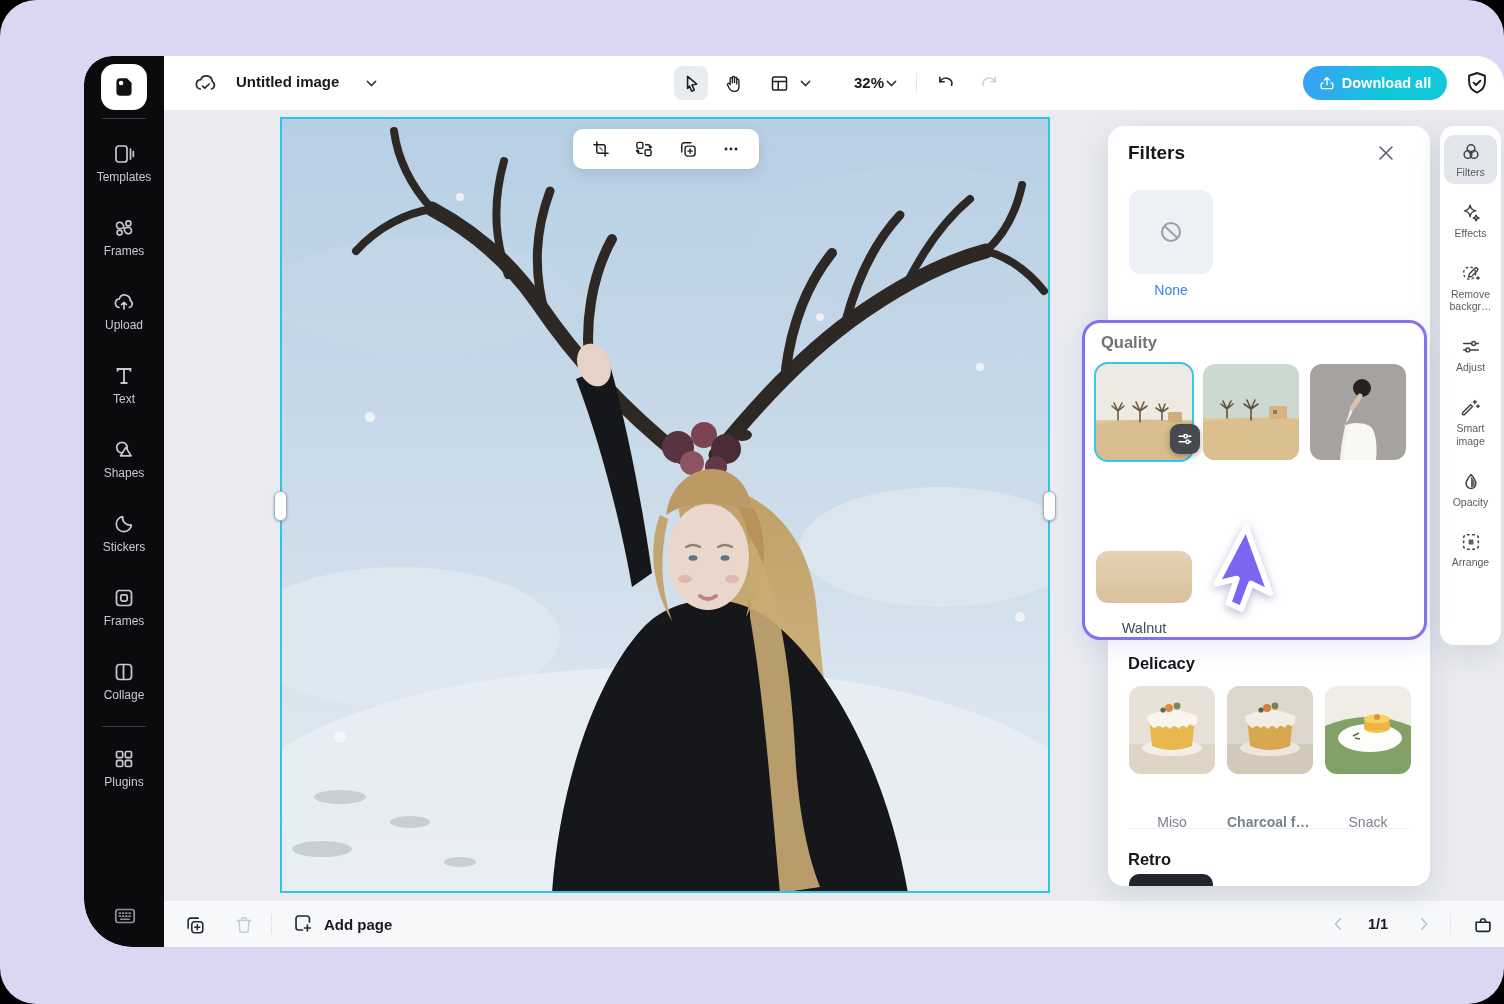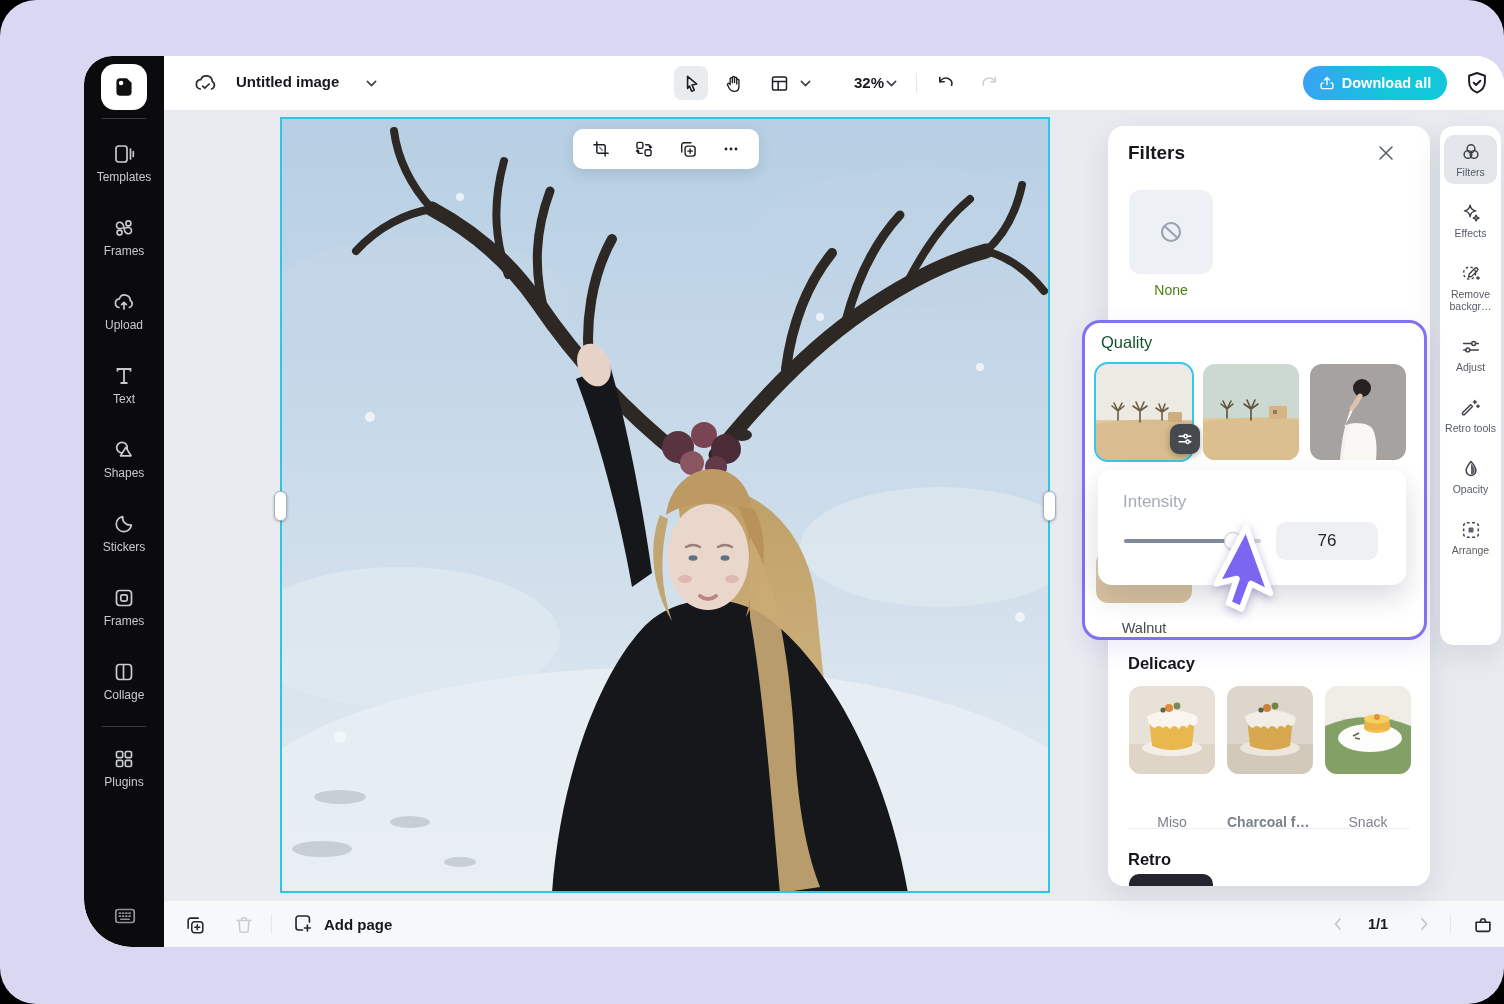--- a/index.html
+++ b/index.html
@@ -56,33 +56,33 @@
   .addpage-label{font-size:15px;font-weight:700;color:#17191c;margin-left:8px;}
   .pager{font-size:14.5px;font-weight:700;color:#17191c;}
   .pchev{width:16px;height:16px;color:#c3c8d0;}
 
   
   .filters-card{position:absolute;left:1024px;top:70px;width:322px;height:760px;background:#fff;border-radius:16px;box-shadow:0 10px 30px rgba(20,25,45,.10);overflow:hidden;}
   .fc-title{position:absolute;left:20px;top:16px;font-size:19px;font-weight:700;color:#15171a;}
   .fc-close{position:absolute;left:270px;top:19px;width:16px;height:16px;color:#5a616b;}
   .none-thumb{position:absolute;left:21px;top:64px;width:84px;height:84px;background:#edf0f4;border-radius:12px;display:flex;align-items:center;justify-content:center;color:#9aa2ad;}
   .none-thumb svg{width:30px;height:30px;}
-  .thumb-label{font-size:14px;color:#4d7c0f;text-align:center;}
+  .thumb-label{font-size:14px;color:#3b82f6;text-align:center;}
   .none-label{position:absolute;left:21px;top:156px;width:84px;}
   .sec-title{font-size:16.5px;font-weight:700;color:#15171a;}
   .delicacy-title{position:absolute;left:20px;top:528px;}
   .d-thumb{position:absolute;top:560px;width:86px;height:88px;border-radius:12px;}
   .d-label{position:absolute;top:688px;width:86px;font-size:14px;color:#7b828c;text-align:center;white-space:nowrap;overflow:hidden;text-overflow:ellipsis;}
   .fc-div{position:absolute;left:20px;top:702px;width:282px;height:1px;background:#eef0f3;}
   .retro-title{position:absolute;left:20px;top:724px;}
   .retro-partial{position:absolute;left:21px;top:748px;width:84px;height:14px;background:#23252e;border-radius:10px 10px 0 0;}
 
   
   .quality-box{position:absolute;left:998px;top:264px;width:345px;height:320px;background:#fff;border:3px solid #8172ef;border-radius:18px;box-sizing:border-box;box-shadow:0 8px 24px rgba(90,80,220,.12);}
-  .q-title{position:absolute;left:16px;top:10px;font-size:16.5px;font-weight:400;color:#14532d;}
+  .q-title{position:absolute;left:16px;top:10px;font-size:16.5px;font-weight:700;color:#737373;}
   .q-thumb{position:absolute;top:41px;width:96px;height:96px;border-radius:12px;}
   .q-thumb.selected{outline:2.5px solid #35c7e8;outline-offset:0;}
   .q-badge{position:absolute;right:-8px;bottom:6px;width:30px;height:30px;background:#46494e;border-radius:9px;display:flex;align-items:center;justify-content:center;color:#fff;box-shadow:0 2px 6px rgba(0,0,0,.3);}
   .q-badge svg{width:18px;height:18px;}
   .walnut-partial{position:absolute;left:11px;top:228px;width:96px;height:52px;border-radius:12px;background:linear-gradient(180deg,#e3d3b4 0%,#d9c29c 100%);}
   .walnut-label{position:absolute;left:11px;top:285px;width:96px;font-size:14.5px;color:#454a52;text-align:center;margin-top:12px;}
   .popover{position:absolute;left:13px;top:147px;width:308px;height:115px;background:#fff;border-radius:14px;box-shadow:0 12px 28px rgba(25,30,55,.16);}
   .intensity-label{position:absolute;left:25px;top:22px;font-size:17px;color:#a6acb6;}
   .slider{position:absolute;left:26px;top:69px;width:137px;height:4px;background:#ccd1d8;border-radius:2px;}
   .slider .fill{position:absolute;left:0;top:0;height:4px;width:108px;background:#81899a;border-radius:2px;}
@@ -518,21 +518,21 @@
               <circle cx="14.9" cy="8.2" r="2.1"></circle>
               <circle cx="8.5" cy="15.2" r="2.1"></circle>
             </svg>
       <span class="rt-label">Adjust</span>
     </div>
     <div class="rt-item">
       <svg viewBox="0 0 24 24" fill="none" stroke="currentColor" stroke-width="1.6" stroke-linecap="round" stroke-linejoin="round">
               <path d="M5 19 L13.6 10.4 l-2 -2 L3 17 a1.4 1.4 0 0 0 2 2 Z"></path>
               <path d="M16.2 3.8 v3.2 M14.6 5.4 h3.2 M19.6 8.8 v2.6 M18.3 10.1 h2.6"></path>
             </svg>
-      <span class="rt-label">Retro tools</span>
+      <span class="rt-label">Smart image</span>
     </div>
     <div class="rt-item">
       <svg viewBox="0 0 24 24" fill="none" stroke="currentColor" stroke-width="1.6" stroke-linejoin="round">
               <path d="M12 3.8 C15.4 7.8 17.3 10.8 17.3 13.7 a5.3 5.3 0 0 1 -10.6 0 C6.7 10.8 8.6 7.8 12 3.8 Z"></path>
               <path d="M12 5.6 C14.7 8.9 16 11.5 16 13.7 A4 4 0 0 1 12 17.8 Z" fill="#5c636d" stroke="none"></path>
             </svg>
       <span class="rt-label">Opacity</span>
     </div>
     <div class="rt-item">
       <svg viewBox="0 0 24 24" fill="none" stroke="currentColor" stroke-width="1.6">
@@ -585,30 +585,20 @@
               <path d="M46 34 C44 46 40 54 34 62 C42 58 50 58 56 62 L58 96 H30 C32 72 36 52 46 34 Z" fill="#f4f2ef"></path>
               <path d="M40 62 q14 -6 22 2 q6 10 4 32 H34 q0 -22 6 -34 Z" fill="#faf8f5"></path>
               <circle cx="52" cy="24" r="9" fill="#27221f"></circle>
               <path d="M50 32 q-4 8 -8 12" stroke="#d9c2ae" stroke-width="5" stroke-linecap="round" fill="none"></path>
             </svg>
     </div>
 
     <div class="walnut-partial"></div>
     <div class="walnut-label">Walnut</div>
 
-    <div class="popover">
-      <div class="intensity-label">Intensity</div>
-      <div class="slider">
-        <div class="fill"></div>
-        <div class="knob"></div>
-      </div>
-      <div class="val-box">
-              <span>76</span>
-            </div>
-    </div>
 
     <svg class="cursor" viewBox="0 0 40 46">
       <path d="M14 2 L31 34 L20.5 30.5 L17.5 44 L10.5 42 L13 29 L3 33 Z" fill="#7a66f0" stroke="#fff" stroke-width="3" stroke-linejoin="round" transform="rotate(8 20 23)"></path>
     </svg>
   </section>
 
 </div>
 </div>
 </div>
 

